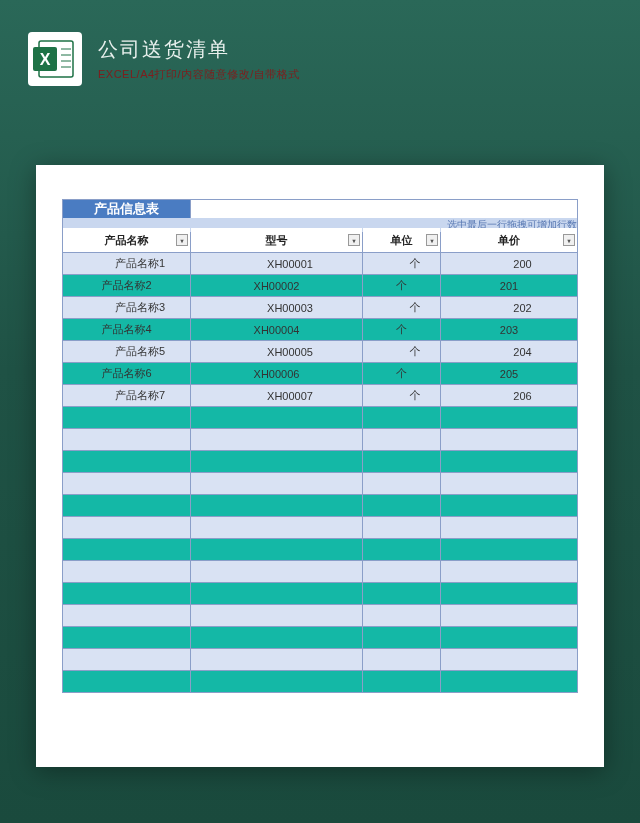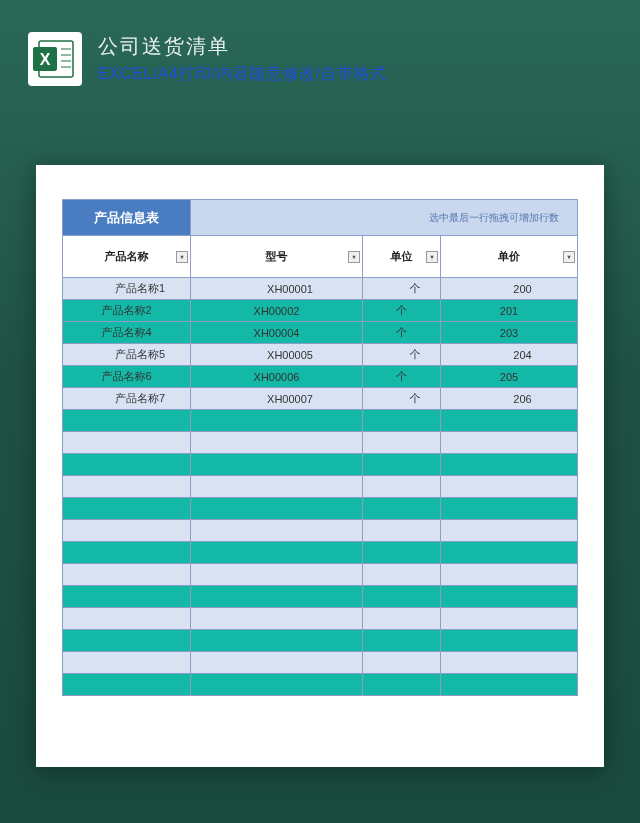--- a/index.html
+++ b/index.html
@@ -23,74 +23,74 @@
       background: #fff;
       border-radius: 4px;
       display: flex;
       align-items: center;
       justify-content: center;
       position: relative;
     }
     .excel-icon svg { width: 48px; height: 48px; }
     .header-text { color: #e8f0ed; }
     .main-title { font-size: 20px; font-weight: 400; letter-spacing: 2px; margin-bottom: 4px; }
-    .subtitle { font-size: 16px; color: #1d4ed8; letter-spacing: 0.5px; }
+    .subtitle { font-size: 11px; color: #7f1d1d; letter-spacing: 0.5px; }
     .paper {
       position: absolute;
       left: 36px;
       right: 36px;
       top: 165px;
       bottom: 56px;
       background: #fff;
       box-shadow: 0 4px 24px rgba(0,0,0,0.35);
       padding: 34px 26px;
     }
     .sheet-header {
       display: flex;
-      height: 36px;
+      height: 28px;
       border: 1px solid #8a9ec8;
       border-bottom: none;
+      flex-direction: column;
     }
     .sheet-header-title {
       width: 128px;
       background: #4a7cc2;
       color: #fff;
       font-weight: 700;
       font-size: 13px;
       display: flex;
       align-items: center;
       justify-content: center;
       border-right: 1px solid #8a9ec8;
     }
     .sheet-header-hint {
       flex: 1;
       background: #c9d7ef;
       color: #5878b2;
       font-size: 10px;
       display: flex;
       align-items: center;
       justify-content: flex-end;
-      padding-right: 18px;
     }
     table {
       width: 100%;
       border-collapse: collapse;
       font-size: 11px;
     }
     th, td {
       border: 1px solid #8a9ec8;
       height: 22px;
       text-align: center;
       position: relative;
     }
     th {
       background: #fff;
       font-weight: 700;
       color: #222;
-      height: 42px;
+      height: 25px;
     }
     .col-name { width: 128px; }
     .col-model { width: 172px; }
     .col-unit { width: 78px; }
     .col-price { width: auto; }
     .filter-btn {
       position: absolute;
       right: 2px;
       top: 50%;
       transform: translateY(-50%);
@@ -162,20 +162,26 @@
           <td>XH00001</td>
           <td>个</td>
           <td>200</td>
         </tr>
         <tr class="norm">
           <td>产品名称2</td>
           <td>XH00002</td>
           <td>个</td>
           <td>201</td>
         </tr>
+        <tr class="alt">
+          <td>产品名称3</td>
+          <td>XH00003</td>
+          <td>个</td>
+          <td>202</td>
+        </tr>
         <tr class="norm">
           <td>产品名称4</td>
           <td>XH00004</td>
           <td>个</td>
           <td>203</td>
         </tr>
         <tr class="alt">
           <td>产品名称5</td>
           <td>XH00005</td>
           <td>个</td>

